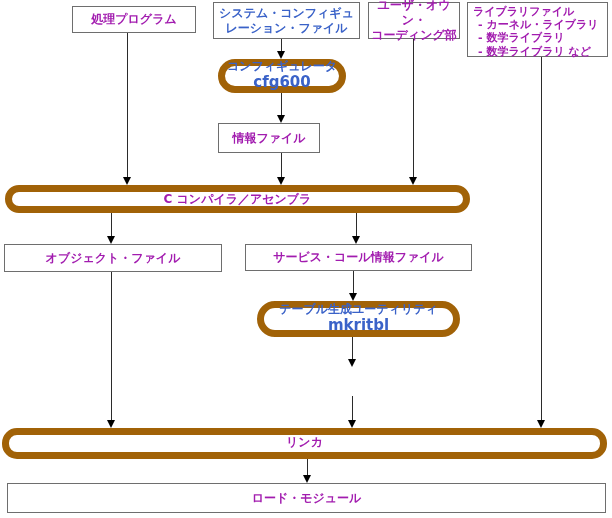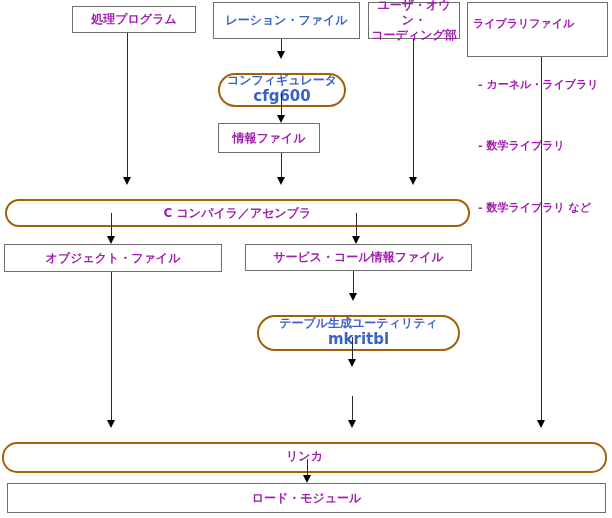--- a/index.html
+++ b/index.html
@@ -6,44 +6,45 @@
   html,body { background:#ffffff; }
   body { font-family:"DejaVu Sans","Liberation Sans",sans-serif; }
   .canvas { position:relative; width:612px; height:518px; background:#fff; overflow:hidden; }
 
   .node {
     position:absolute; background:#fff; color:#a21caf;
     display:flex; flex-direction:column; align-items:center; justify-content:center;
     font-size:12px; font-weight:bold; line-height:1.25; text-align:center;
   }
   .rect    { border:1px solid #6e6e6e; }
-  .stadium { border:2px solid #a16207;margin-top:14px; }
+  .stadium { border:7px solid #a16207; }
 
   .blue { color:#3a62c8; }
   .sub  { font-size:15px; }
 
   .lib-box { align-items:flex-start; justify-content:flex-start; text-align:left;
-             font-size:11px; line-height:1.2; padding:14px 3px 2px 5px;gap:48px; }
+             font-size:11px; line-height:1.2; padding:2px 3px 2px 5px; }
   .lib-item { padding-left:5px; }
 
   .vline { position:absolute; width:1px; background:#2b2b2b; }
   .arrow { position:absolute; width:0; height:0;
            border-left:4px solid transparent; border-right:4px solid transparent;
            border-top:8px solid #000; }
 </style>
 </head>
 <body>
 
 <div class="canvas">
 
   <div class="node rect" style="left:72px; top:6px; width:124px; height:27px;text-align:right;">
     <span>処理プログラム</span>
   </div>
 
   <div class="node rect blue" style="left:213px; top:2px; width:147px; height:37px;">
+    <span>システム・コンフィギュ</span>
     <span>レーション・ファイル</span>
   </div>
 
   <div class="node rect" style="left:368px; top:2px; width:92px; height:37px;">
     <span>ユーザ・オウン・</span>
     <span>コーディング部</span>
   </div>
 
   <div class="node rect lib-box" style="left:467px; top:2px; width:141px; height:55px;">
     <span>ライブラリファイル</span>

